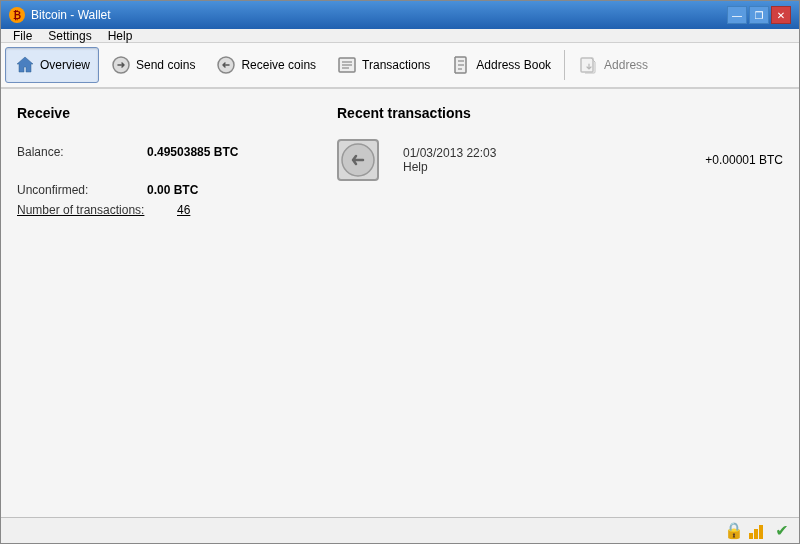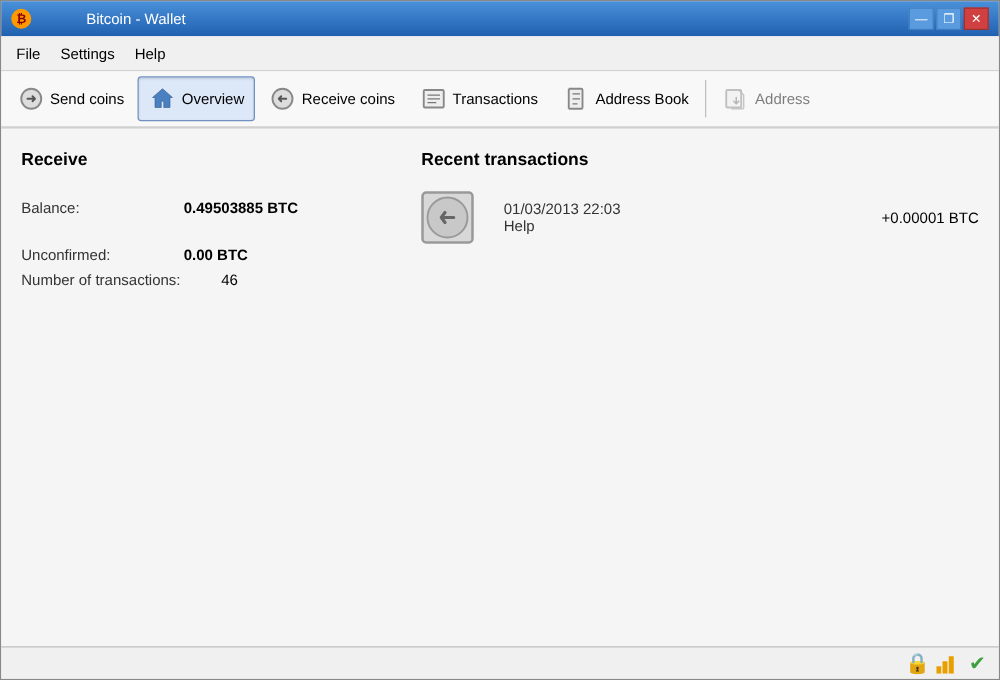--- a/index.html
+++ b/index.html
@@ -43,21 +43,20 @@
       display: flex;
       align-items: center;
       justify-content: center;
       font-size: 10px;
       font-weight: bold;
       color: #800;
     }
     .title-text {
       font-size: 12px;
       font-weight: normal;
-      margin-left: 38px;
     }
     .title-controls {
       display: flex;
       gap: 2px;
     }
     .title-btn {
       width: 20px;
       height: 18px;
       background: #5a9be0;
       border: 1px solid #4080c0;
@@ -66,21 +65,21 @@
       display: flex;
       align-items: center;
       justify-content: center;
       cursor: pointer;
     }
     .title-btn.close { background: #d04040; border-color: #a03030; }
     .title-btn.restore { background: #5a9be0; }
     
     .menu-bar {
       background: #f0f0f0;
-      height: 28px;
+      height: 14px;
       display: flex;
       align-items: center;
       padding: 0 4px;
       border-bottom: 1px solid #d0d0d0;
       flex-shrink: 0;
     }
     .menu-item {
       padding: 2px 8px;
       cursor: pointer;
       font-size: 12px;
@@ -160,20 +159,21 @@
       flex-shrink: 0;
     }
     .info-value {
       font-weight: bold;
       color: #000;
     }
     .tx-count-row {
       display: flex;
       align-items: baseline;
       margin-top: 3px;
+      text-decoration: underline;
     }
     .tx-count-label {
       color: #333;
       width: 160px;
     }
     .tx-count-value {
       color: #000;
     }
     
     .recent-panel {
@@ -257,37 +257,37 @@
   </div>
 
   <div class="menu-bar">
     <div class="menu-item">File</div>
     <div class="menu-item">Settings</div>
     <div class="menu-item">Help</div>
   </div>
 
   <div class="toolbar">
 
+    <div class="toolbar-btn active">
+      <div class="btn-icon">
+        <svg viewBox="0 0 22 22" fill="none" xmlns="http://www.w3.org/2000/svg">
+          <path d="M11 3L3 10h2v8h5v-5h2v5h5v-8h2L11 3z" fill="#4a7fc0" stroke="#336090" stroke-width="0.5"></path>
+        </svg>
+      </div>
+      <span>Overview</span>
+    </div>
+
     <div class="toolbar-btn">
       <div class="btn-icon">
         <svg viewBox="0 0 22 22" fill="none" xmlns="http://www.w3.org/2000/svg">
           <circle cx="11" cy="11" r="8" stroke="#888" stroke-width="1.5" fill="#ddd"></circle>
           <path d="M14 11H8M12 9l2 2-2 2" stroke="#555" stroke-width="1.5" stroke-linecap="round" stroke-linejoin="round"></path>
         </svg>
       </div>
       <span>Send coins</span>
-    </div>
-
-    <div class="toolbar-btn active">
-      <div class="btn-icon">
-        <svg viewBox="0 0 22 22" fill="none" xmlns="http://www.w3.org/2000/svg">
-          <path d="M11 3L3 10h2v8h5v-5h2v5h5v-8h2L11 3z" fill="#4a7fc0" stroke="#336090" stroke-width="0.5"></path>
-        </svg>
-      </div>
-      <span>Overview</span>
     </div>
 
     <div class="toolbar-btn">
       <div class="btn-icon">
         <svg viewBox="0 0 22 22" fill="none" xmlns="http://www.w3.org/2000/svg">
           <circle cx="11" cy="11" r="8" stroke="#888" stroke-width="1.5" fill="#ddd"></circle>
           <path d="M8 11h6M10 13l-2-2 2-2" stroke="#555" stroke-width="1.5" stroke-linecap="round" stroke-linejoin="round"></path>
         </svg>
       </div>
       <span>Receive coins</span>

